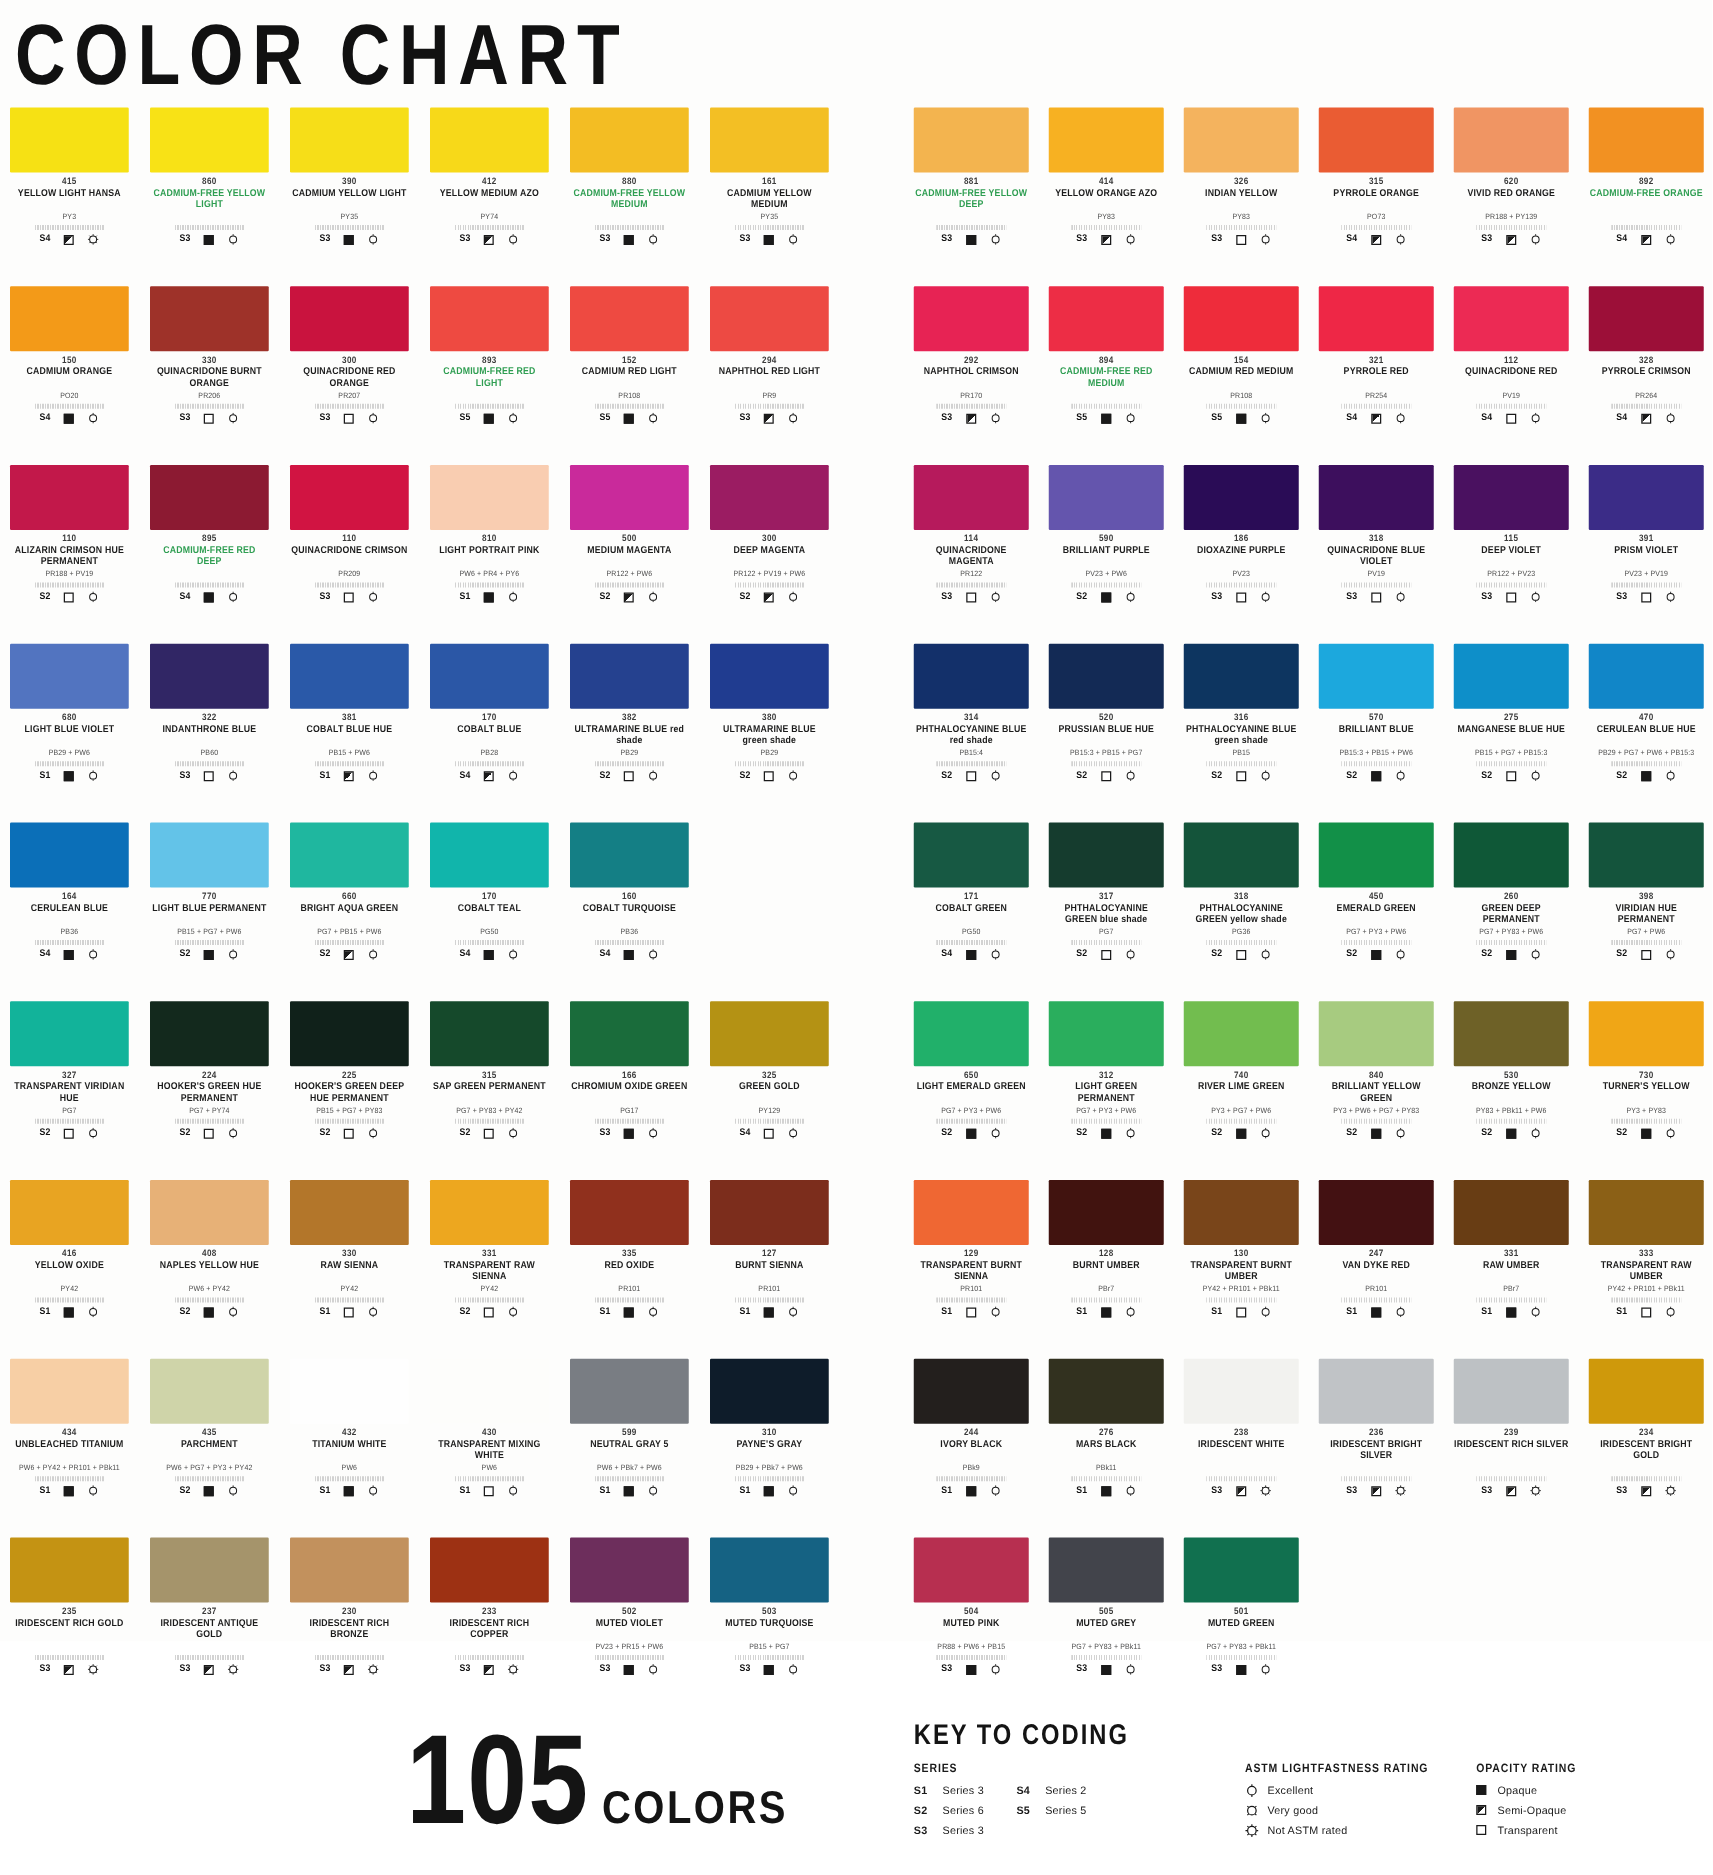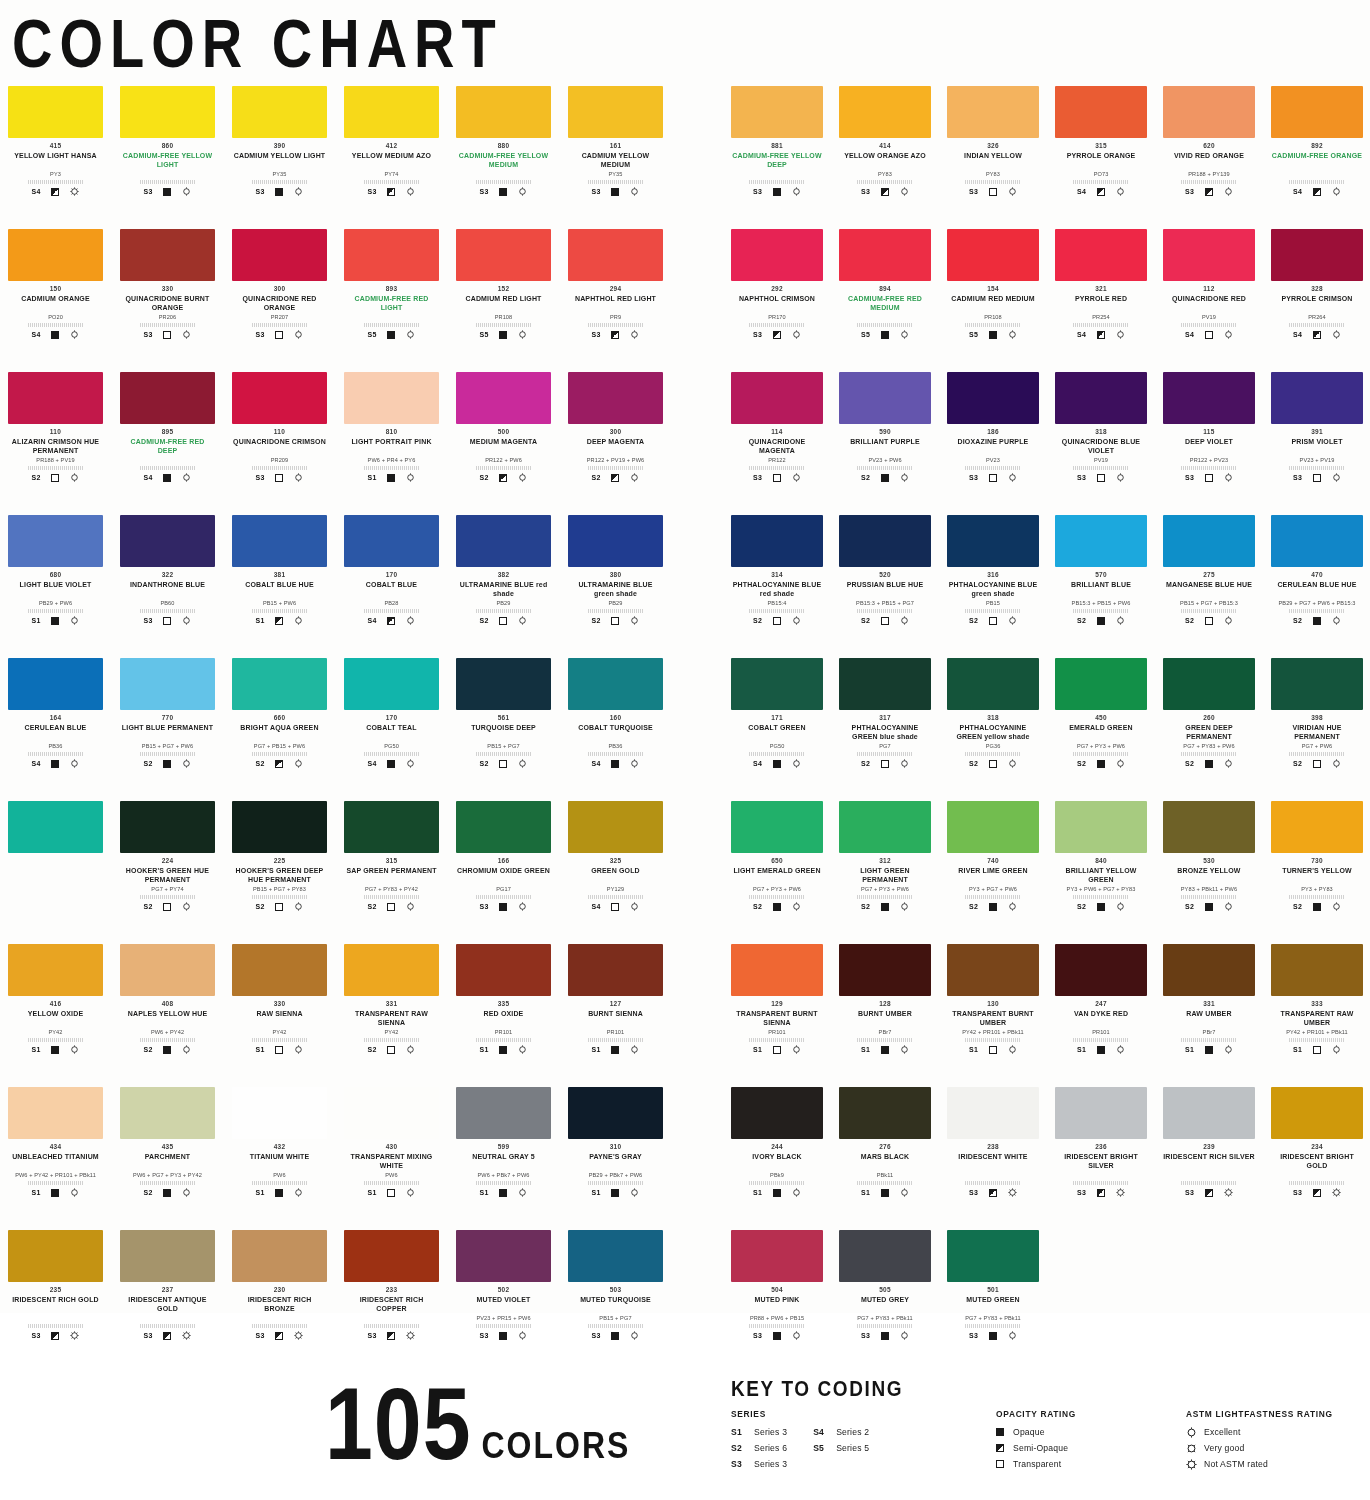--- a/index.html
+++ b/index.html
@@ -721,40 +721,20 @@
                 <svg viewBox="0 0 20 20" width="100%" height="100%">
                   <circle cx="10" cy="10" r="6.2" fill="none" stroke="#1a1a1a" stroke-width="1.8"></circle>
                   <line x1="10.00" y1="16.50" x2="10.00" y2="19.30" stroke="#1a1a1a" stroke-width="1.6"></line>
                   <line x1="10.00" y1="3.50" x2="10.00" y2="0.70" stroke="#1a1a1a" stroke-width="1.6"></line>
                 </svg>
               </span>
             </div>
           </div>
         </div>
         <div class="cell">
-          <div class="swatch" style="background: rgb(18, 48, 63);"></div>
-          <div class="cell-body">
-            <div class="code">561</div>
-            <div class="cname">TURQUOISE DEEP</div>
-            <div class="pigment">PB15 + PG7</div>
-            <div class="tinybar"></div>
-            <div class="icons">
-              <span class="series-tag">S2</span>
-              <span class="op transparent"></span>
-              <span class="lf">
-                <svg viewBox="0 0 20 20" width="100%" height="100%">
-                  <circle cx="10" cy="10" r="6.2" fill="none" stroke="#1a1a1a" stroke-width="1.8"></circle>
-                  <line x1="10.00" y1="16.50" x2="10.00" y2="19.30" stroke="#1a1a1a" stroke-width="1.6"></line>
-                  <line x1="10.00" y1="3.50" x2="10.00" y2="0.70" stroke="#1a1a1a" stroke-width="1.6"></line>
-                </svg>
-              </span>
-            </div>
-          </div>
-        </div>
-        <div class="cell">
           <div class="swatch" style="background: rgb(20, 127, 133);"></div>
           <div class="cell-body">
             <div class="code">160</div>
             <div class="cname">COBALT TURQUOISE</div>
             <div class="pigment">PB36</div>
             <div class="tinybar"></div>
             <div class="icons">
               <span class="series-tag">S4</span>
               <span class="op opaque"></span>
               <span class="lf">
@@ -764,20 +744,37 @@
                   <line x1="10.00" y1="3.50" x2="10.00" y2="0.70" stroke="#1a1a1a" stroke-width="1.6"></line>
                 </svg>
               </span>
             </div>
           </div>
         </div>
       </div>
       <div class="row">
         <div class="cell">
           <div class="swatch" style="background: rgb(18, 179, 154);"></div>
+          <div class="cell-body">
+            <div class="code">327</div>
+            <div class="cname">TRANSPARENT VIRIDIAN HUE</div>
+            <div class="pigment">PG7</div>
+            <div class="tinybar"></div>
+            <div class="icons">
+              <span class="series-tag">S2</span>
+              <span class="op transparent"></span>
+              <span class="lf">
+                <svg viewBox="0 0 20 20" width="100%" height="100%">
+                  <circle cx="10" cy="10" r="6.2" fill="none" stroke="#1a1a1a" stroke-width="1.8"></circle>
+                  <line x1="10.00" y1="16.50" x2="10.00" y2="19.30" stroke="#1a1a1a" stroke-width="1.6"></line>
+                  <line x1="10.00" y1="3.50" x2="10.00" y2="0.70" stroke="#1a1a1a" stroke-width="1.6"></line>
+                </svg>
+              </span>
+            </div>
+          </div>
         </div>
         <div class="cell">
           <div class="swatch" style="background: rgb(19, 41, 29);"></div>
           <div class="cell-body">
             <div class="code">224</div>
             <div class="cname">HOOKER'S GREEN HUE PERMANENT</div>
             <div class="pigment">PG7 + PY74</div>
             <div class="tinybar"></div>
             <div class="icons">
               <span class="series-tag">S2</span>
@@ -2359,76 +2356,76 @@
                 <span class="k-lbl">S4</span>
                 <span class="k-txt">Series 2</span>
               </div>
               <div class="key-item">
                 <span class="k-lbl">S5</span>
                 <span class="k-txt">Series 5</span>
               </div>
             </div>
         </div>
       </div>
+      <div class="key-col" id="kc-astm">
+        <div class="key-head">ASTM LIGHTFASTNESS RATING</div>
+        <div class="key-list" id="key-astm-list">
+            <div class="key-item">
+              <span class="lf">
+                <svg viewBox="0 0 20 20" width="100%" height="100%">
+                  <circle cx="10" cy="10" r="6.2" fill="none" stroke="#1a1a1a" stroke-width="1.8"></circle>
+                  <line x1="10.00" y1="16.50" x2="10.00" y2="19.30" stroke="#1a1a1a" stroke-width="1.6"></line>
+                  <line x1="10.00" y1="3.50" x2="10.00" y2="0.70" stroke="#1a1a1a" stroke-width="1.6"></line>
+                </svg>
+              </span>
+              <span class="k-txt">Excellent</span>
+            </div>
+            <div class="key-item">
+              <span class="lf">
+                <svg viewBox="0 0 20 20" width="100%" height="100%">
+                  <circle cx="10" cy="10" r="6.2" fill="none" stroke="#1a1a1a" stroke-width="1.8"></circle>
+                  <line x1="14.60" y1="14.60" x2="16.58" y2="16.58" stroke="#1a1a1a" stroke-width="1.6"></line>
+                  <line x1="5.40" y1="14.60" x2="3.42" y2="16.58" stroke="#1a1a1a" stroke-width="1.6"></line>
+                  <line x1="5.40" y1="5.40" x2="3.42" y2="3.42" stroke="#1a1a1a" stroke-width="1.6"></line>
+                  <line x1="14.60" y1="5.40" x2="16.58" y2="3.42" stroke="#1a1a1a" stroke-width="1.6"></line>
+                </svg>
+              </span>
+              <span class="k-txt">Very good</span>
+            </div>
+            <div class="key-item">
+              <span class="lf">
+                <svg viewBox="0 0 20 20" width="100%" height="100%">
+                  <circle cx="10" cy="10" r="6.2" fill="none" stroke="#1a1a1a" stroke-width="1.8"></circle>
+                  <line x1="16.50" y1="10.00" x2="19.30" y2="10.00" stroke="#1a1a1a" stroke-width="1.6"></line>
+                  <line x1="14.60" y1="14.60" x2="16.58" y2="16.58" stroke="#1a1a1a" stroke-width="1.6"></line>
+                  <line x1="10.00" y1="16.50" x2="10.00" y2="19.30" stroke="#1a1a1a" stroke-width="1.6"></line>
+                  <line x1="5.40" y1="14.60" x2="3.42" y2="16.58" stroke="#1a1a1a" stroke-width="1.6"></line>
+                  <line x1="3.50" y1="10.00" x2="0.70" y2="10.00" stroke="#1a1a1a" stroke-width="1.6"></line>
+                  <line x1="5.40" y1="5.40" x2="3.42" y2="3.42" stroke="#1a1a1a" stroke-width="1.6"></line>
+                  <line x1="10.00" y1="3.50" x2="10.00" y2="0.70" stroke="#1a1a1a" stroke-width="1.6"></line>
+                  <line x1="14.60" y1="5.40" x2="16.58" y2="3.42" stroke="#1a1a1a" stroke-width="1.6"></line>
+                </svg>
+              </span>
+              <span class="k-txt">Not ASTM rated</span>
+            </div>
+          </div>
+      </div>
       <div class="key-col" id="kc-opacity">
         <div class="key-head">OPACITY RATING</div>
         <div class="key-list" id="key-opacity-list">
             <div class="key-item">
               <span class="op opaque"></span>
               <span class="k-txt">Opaque</span>
             </div>
             <div class="key-item">
               <span class="op semi"></span>
               <span class="k-txt">Semi-Opaque</span>
             </div>
             <div class="key-item">
               <span class="op transparent"></span>
               <span class="k-txt">Transparent</span>
-            </div>
-          </div>
-      </div>
-      <div class="key-col" id="kc-astm">
-        <div class="key-head">ASTM LIGHTFASTNESS RATING</div>
-        <div class="key-list" id="key-astm-list">
-            <div class="key-item">
-              <span class="lf">
-                <svg viewBox="0 0 20 20" width="100%" height="100%">
-                  <circle cx="10" cy="10" r="6.2" fill="none" stroke="#1a1a1a" stroke-width="1.8"></circle>
-                  <line x1="10.00" y1="16.50" x2="10.00" y2="19.30" stroke="#1a1a1a" stroke-width="1.6"></line>
-                  <line x1="10.00" y1="3.50" x2="10.00" y2="0.70" stroke="#1a1a1a" stroke-width="1.6"></line>
-                </svg>
-              </span>
-              <span class="k-txt">Excellent</span>
-            </div>
-            <div class="key-item">
-              <span class="lf">
-                <svg viewBox="0 0 20 20" width="100%" height="100%">
-                  <circle cx="10" cy="10" r="6.2" fill="none" stroke="#1a1a1a" stroke-width="1.8"></circle>
-                  <line x1="14.60" y1="14.60" x2="16.58" y2="16.58" stroke="#1a1a1a" stroke-width="1.6"></line>
-                  <line x1="5.40" y1="14.60" x2="3.42" y2="16.58" stroke="#1a1a1a" stroke-width="1.6"></line>
-                  <line x1="5.40" y1="5.40" x2="3.42" y2="3.42" stroke="#1a1a1a" stroke-width="1.6"></line>
-                  <line x1="14.60" y1="5.40" x2="16.58" y2="3.42" stroke="#1a1a1a" stroke-width="1.6"></line>
-                </svg>
-              </span>
-              <span class="k-txt">Very good</span>
-            </div>
-            <div class="key-item">
-              <span class="lf">
-                <svg viewBox="0 0 20 20" width="100%" height="100%">
-                  <circle cx="10" cy="10" r="6.2" fill="none" stroke="#1a1a1a" stroke-width="1.8"></circle>
-                  <line x1="16.50" y1="10.00" x2="19.30" y2="10.00" stroke="#1a1a1a" stroke-width="1.6"></line>
-                  <line x1="14.60" y1="14.60" x2="16.58" y2="16.58" stroke="#1a1a1a" stroke-width="1.6"></line>
-                  <line x1="10.00" y1="16.50" x2="10.00" y2="19.30" stroke="#1a1a1a" stroke-width="1.6"></line>
-                  <line x1="5.40" y1="14.60" x2="3.42" y2="16.58" stroke="#1a1a1a" stroke-width="1.6"></line>
-                  <line x1="3.50" y1="10.00" x2="0.70" y2="10.00" stroke="#1a1a1a" stroke-width="1.6"></line>
-                  <line x1="5.40" y1="5.40" x2="3.42" y2="3.42" stroke="#1a1a1a" stroke-width="1.6"></line>
-                  <line x1="10.00" y1="3.50" x2="10.00" y2="0.70" stroke="#1a1a1a" stroke-width="1.6"></line>
-                  <line x1="14.60" y1="5.40" x2="16.58" y2="3.42" stroke="#1a1a1a" stroke-width="1.6"></line>
-                </svg>
-              </span>
-              <span class="k-txt">Not ASTM rated</span>
             </div>
           </div>
       </div>
     </div>
   </div>
 
 </div>
 
 </body></html>

